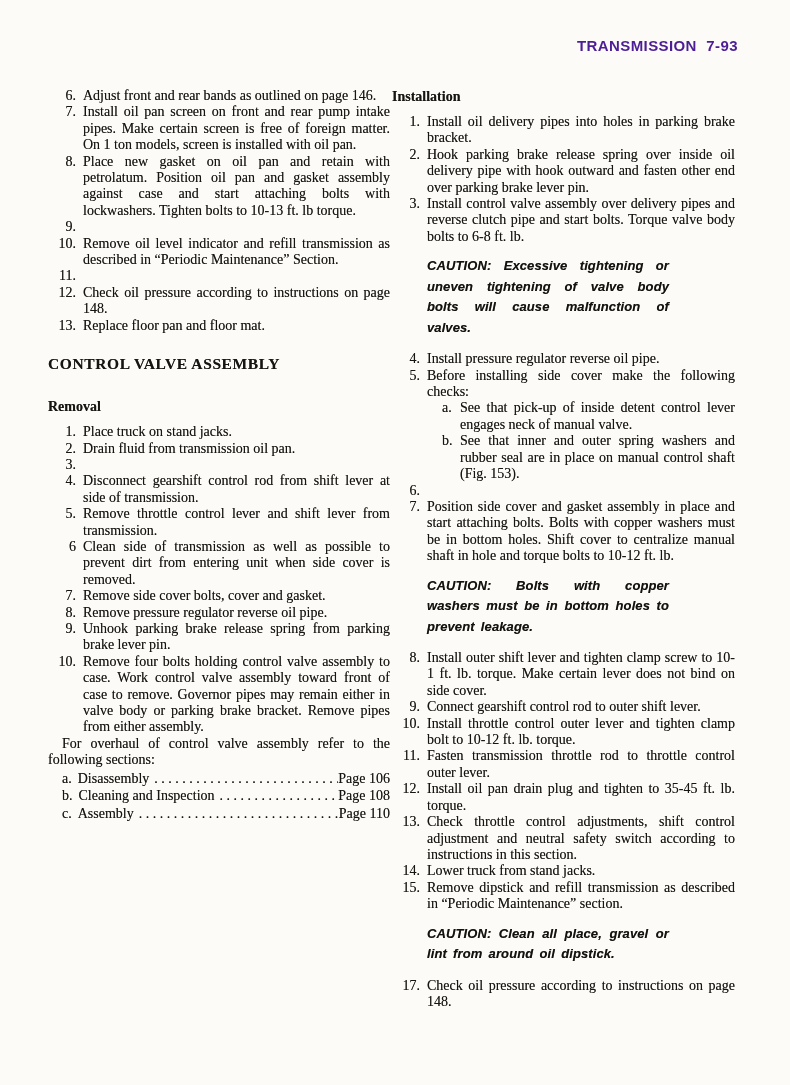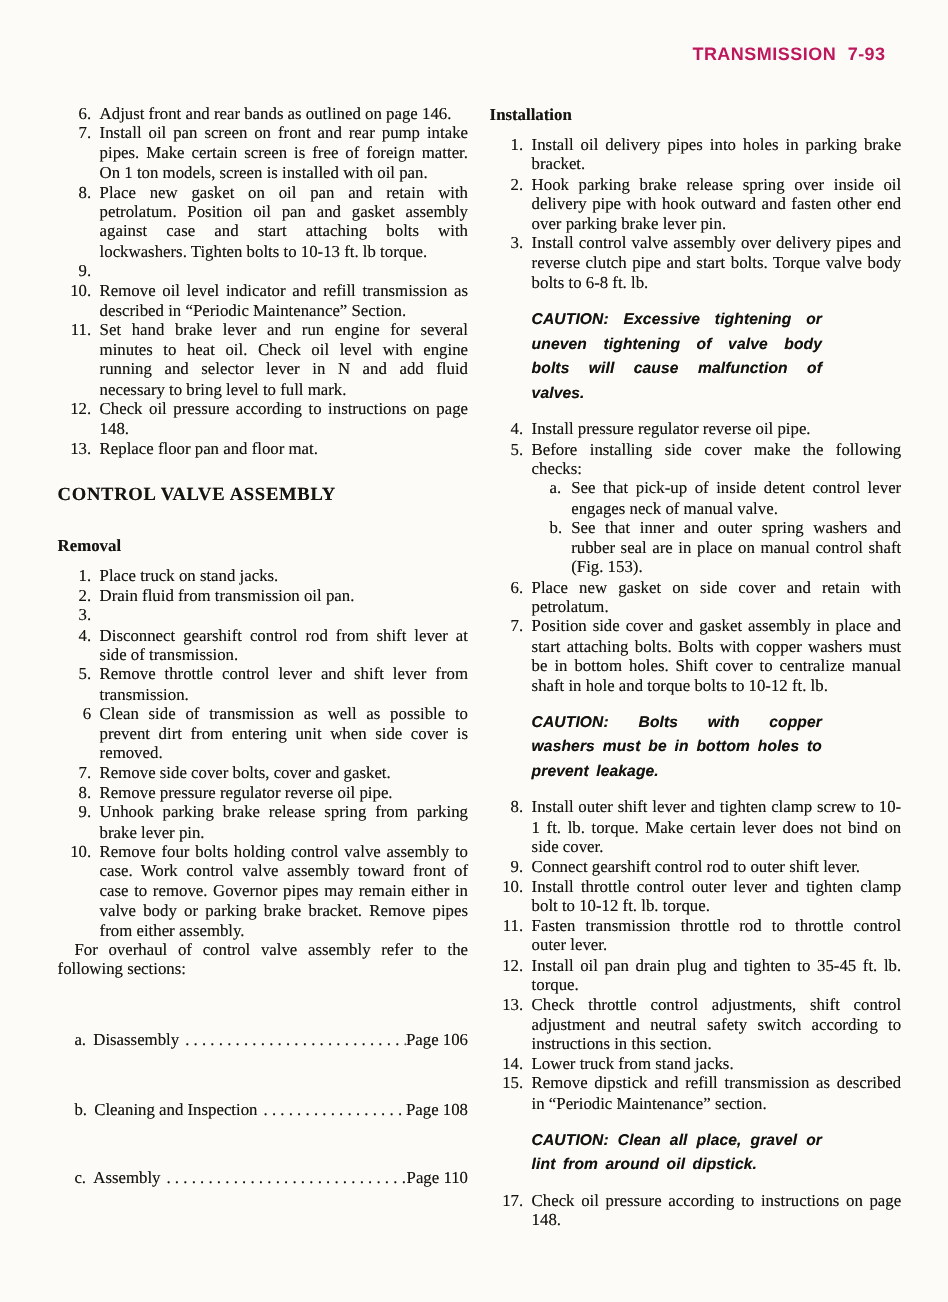--- a/index.html
+++ b/index.html
@@ -10,29 +10,29 @@
     color: #171512;
     position: relative;
     overflow: hidden;
   }
   .page { position: absolute; inset: 0; }
   .page-header {
     position: absolute; top: 37px; right: 52px;
     font-family: "Liberation Sans", sans-serif;
     font-weight: bold; font-style: normal;
     font-size: 15px; letter-spacing: 0.4px; word-spacing: 5px;
-    color: #be185d;
+    color: #4c1d95;
   }
   .col {
     position: absolute; top: 88px;
     font-size: 14px; line-height: 16.4px;
     text-shadow: 0 0 0.5px rgba(20,18,14,0.55);
   }
   .col-left  { left: 48px;  width: 342px; }
-  .col-right { left: 408px; width: 343px; }
+  .col-right { left: 392px; width: 343px; }
 
   .col > :first-child { margin-top: 0 !important; }
 
   .item { display: flex; align-items: baseline; }
   .item .num {
     flex: 0 0 28px; text-align: right; padding-right: 7px;
     white-space: nowrap;
   }
   .item .txt { flex: 1; text-align: justify; }
 
@@ -60,21 +60,21 @@
   }
   .paragraph { text-align: justify; text-indent: 14px; margin: 0 0 2px 0; }
 
   .ref { display: flex; align-items: baseline; margin: 1px 0 0 14px; line-height: 16.8px; }
   .ref .rnum { padding-right: 6px; white-space: nowrap; }
   .ref .rlabel { white-space: nowrap; }
   .ref .rdots {
     flex: 1 1 auto; overflow: hidden; white-space: nowrap;
     letter-spacing: 3.5px; padding: 0 5px; direction: ltr;
   }
-  .ref .rpage { white-space: nowrap; margin-top: 40px; }
+  .ref .rpage { white-space: nowrap; }
 </style>
 </head>
 <body>
 
 <div class="page">
   <div class="page-header">TRANSMISSION 7-93</div>
 
   <div class="col col-left">
       <div class="item">
         <span class="num">6.</span>
@@ -90,21 +90,20 @@
       </div>
       <div class="item">
         <span class="num">9.</span>
       </div>
       <div class="item">
         <span class="num">10.</span>
         <span class="txt">Remove oil level indicator and refill transmission as described in “Periodic Maintenance” Section.</span>
       </div>
       <div class="item">
         <span class="num">11.</span>
-        <span class="txt">Set hand brake lever and run engine for several minutes to heat oil. Check oil level with engine running and selector lever in N and add fluid necessary to bring level to full mark.</span>
       </div>
       <div class="item">
         <span class="num">12.</span>
         <span class="txt">Check oil pressure according to instructions on page 148.</span>
       </div>
       <div class="item">
         <span class="num">13.</span>
         <span class="txt">Replace floor pan and floor mat.</span>
       </div>
       <div class="section-heading">CONTROL VALVE ASSEMBLY</div>
@@ -195,21 +194,20 @@
       <div class="subitem">
         <span class="num">a.</span>
         <span class="txt">See that pick-up of inside detent control lever engages neck of manual valve.</span>
       </div>
       <div class="subitem">
         <span class="num">b.</span>
         <span class="txt">See that inner and outer spring washers and rubber seal are in place on manual control shaft (Fig. 153).</span>
       </div>
       <div class="item">
         <span class="num">6.</span>
-        <span class="txt">Place new gasket on side cover and retain with petrolatum.</span>
       </div>
       <div class="item">
         <span class="num">7.</span>
         <span class="txt">Position side cover and gasket assembly in place and start attaching bolts. Bolts with copper washers must be in bottom holes. Shift cover to centralize manual shaft in hole and torque bolts to 10-12 ft. lb.</span>
       </div>
       <div class="caution">CAUTION: Bolts with copper washers must be in bottom holes to prevent leakage.</div>
       <div class="item">
         <span class="num">8.</span>
         <span class="txt">Install outer shift lever and tighten clamp screw to 10-1 ft. lb. torque. Make certain lever does not bind on side cover.</span>
       </div>

